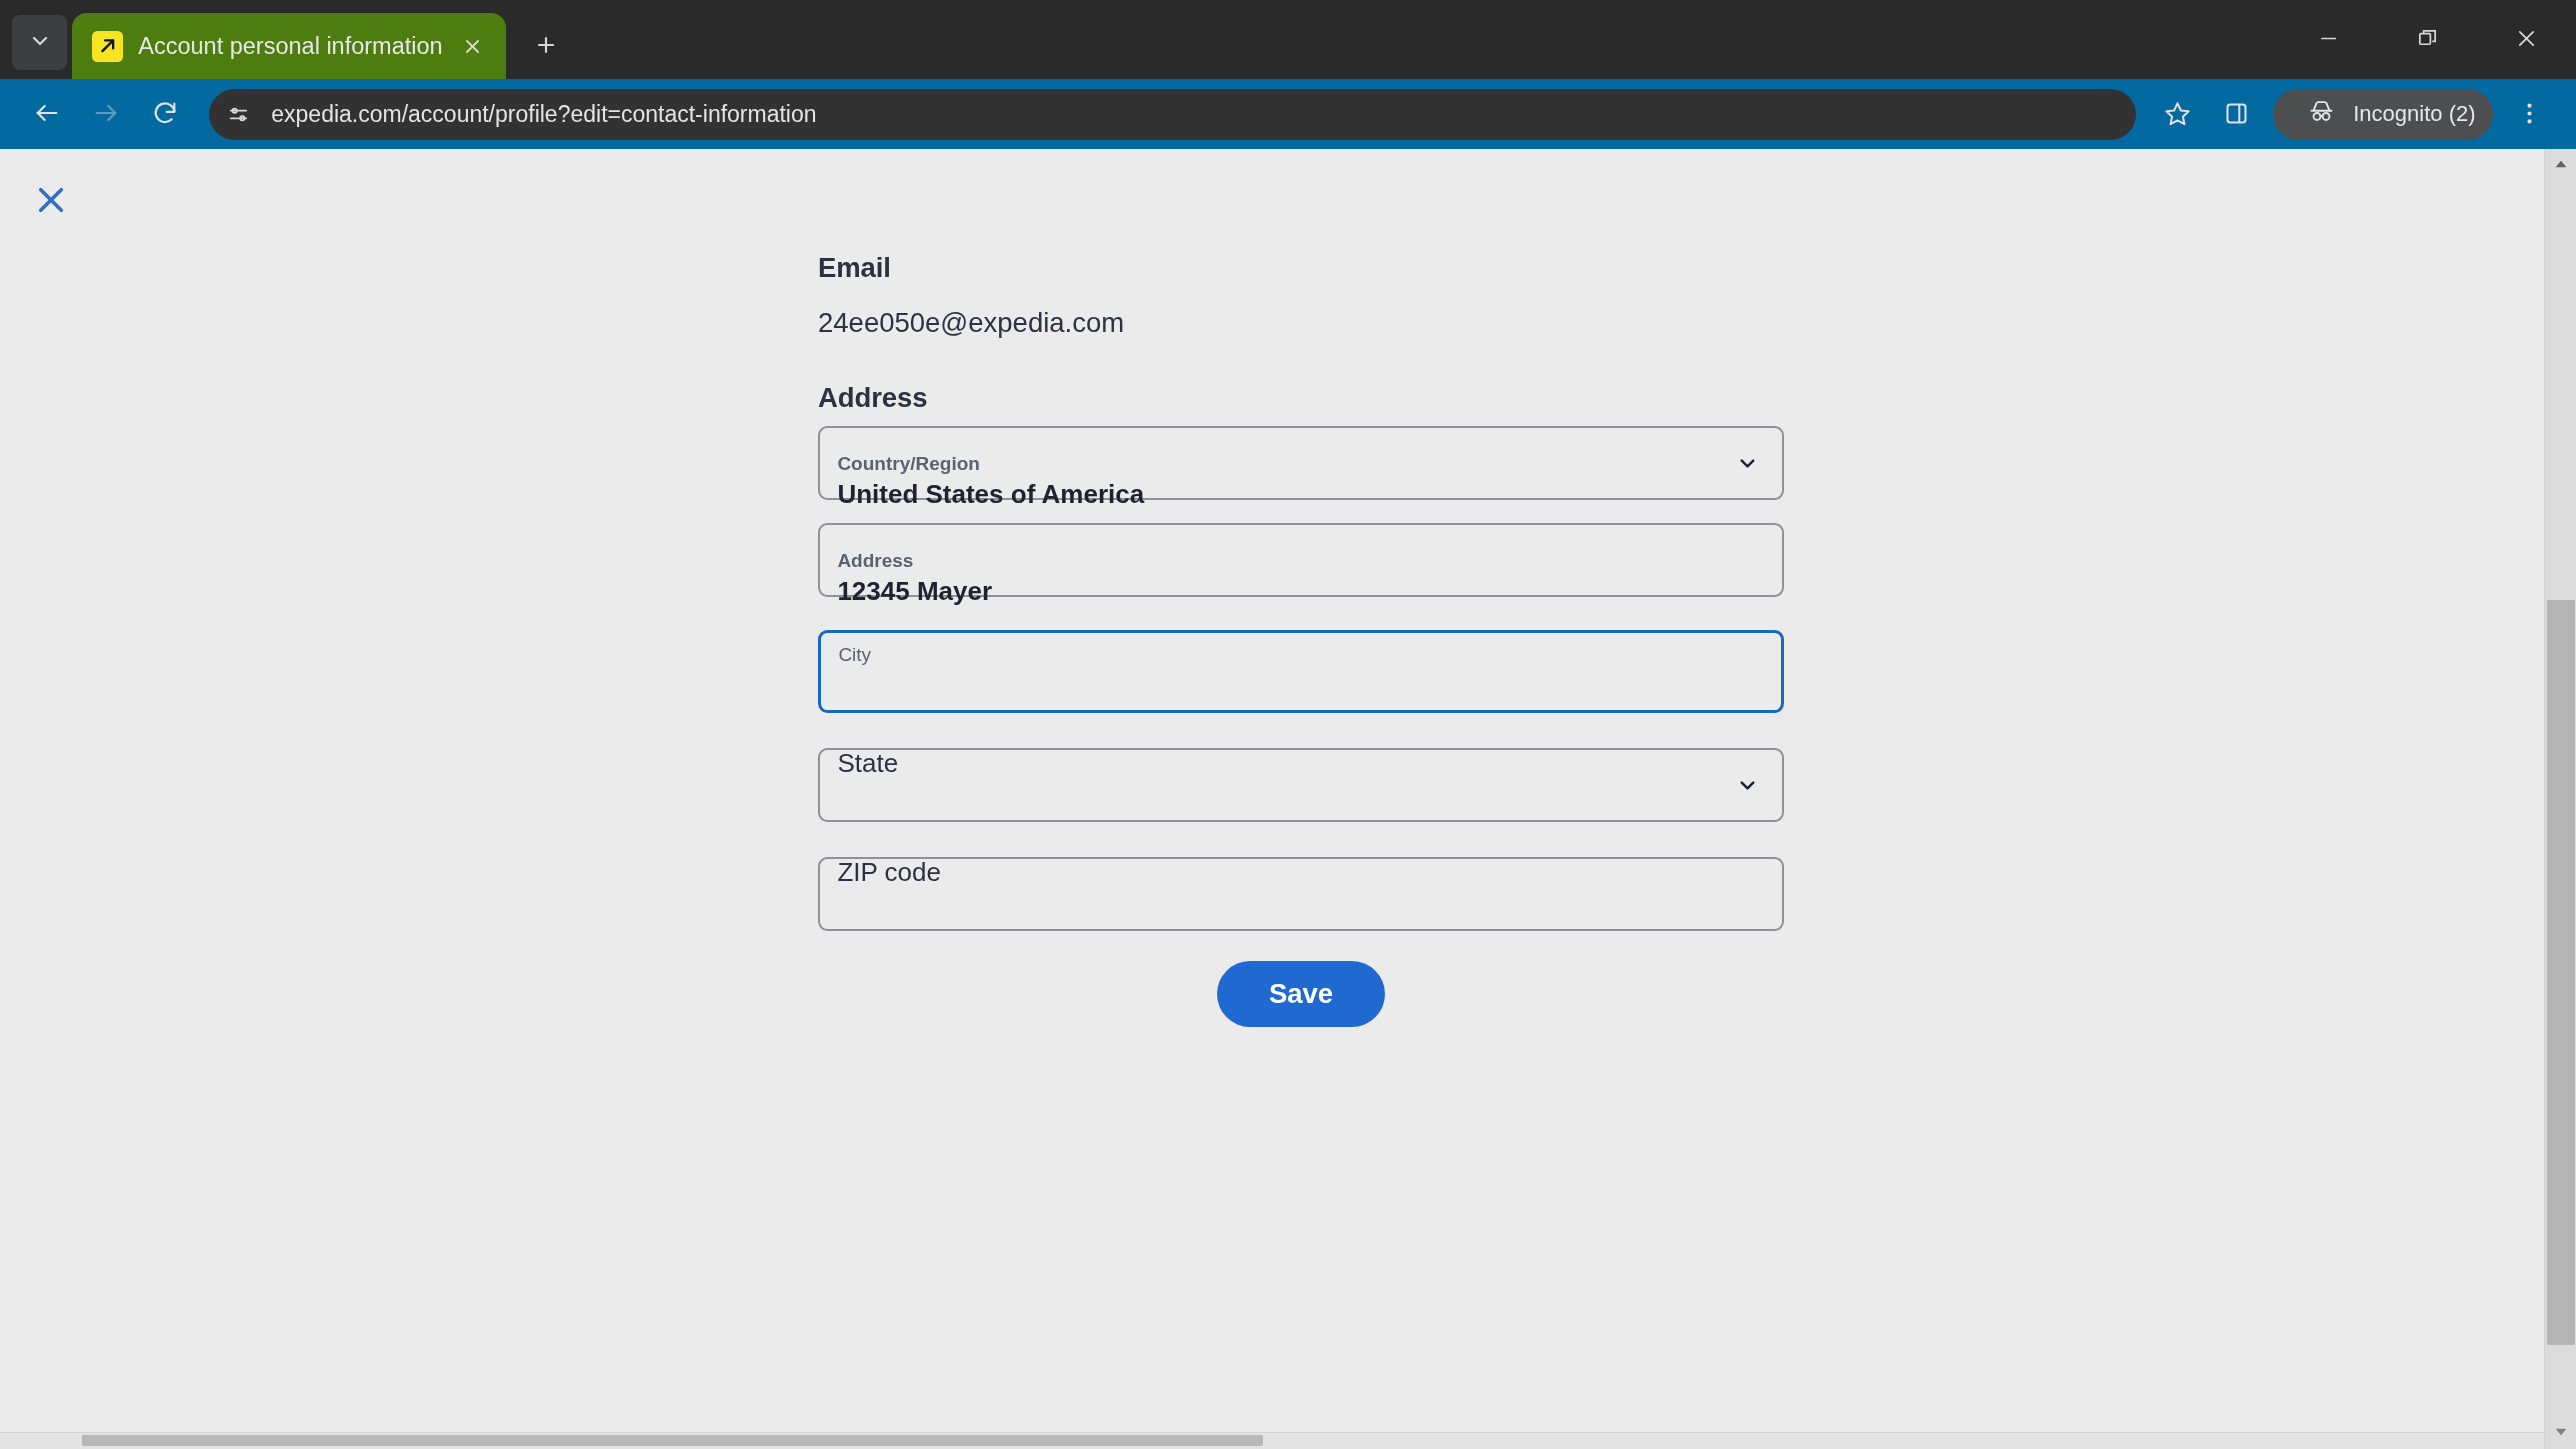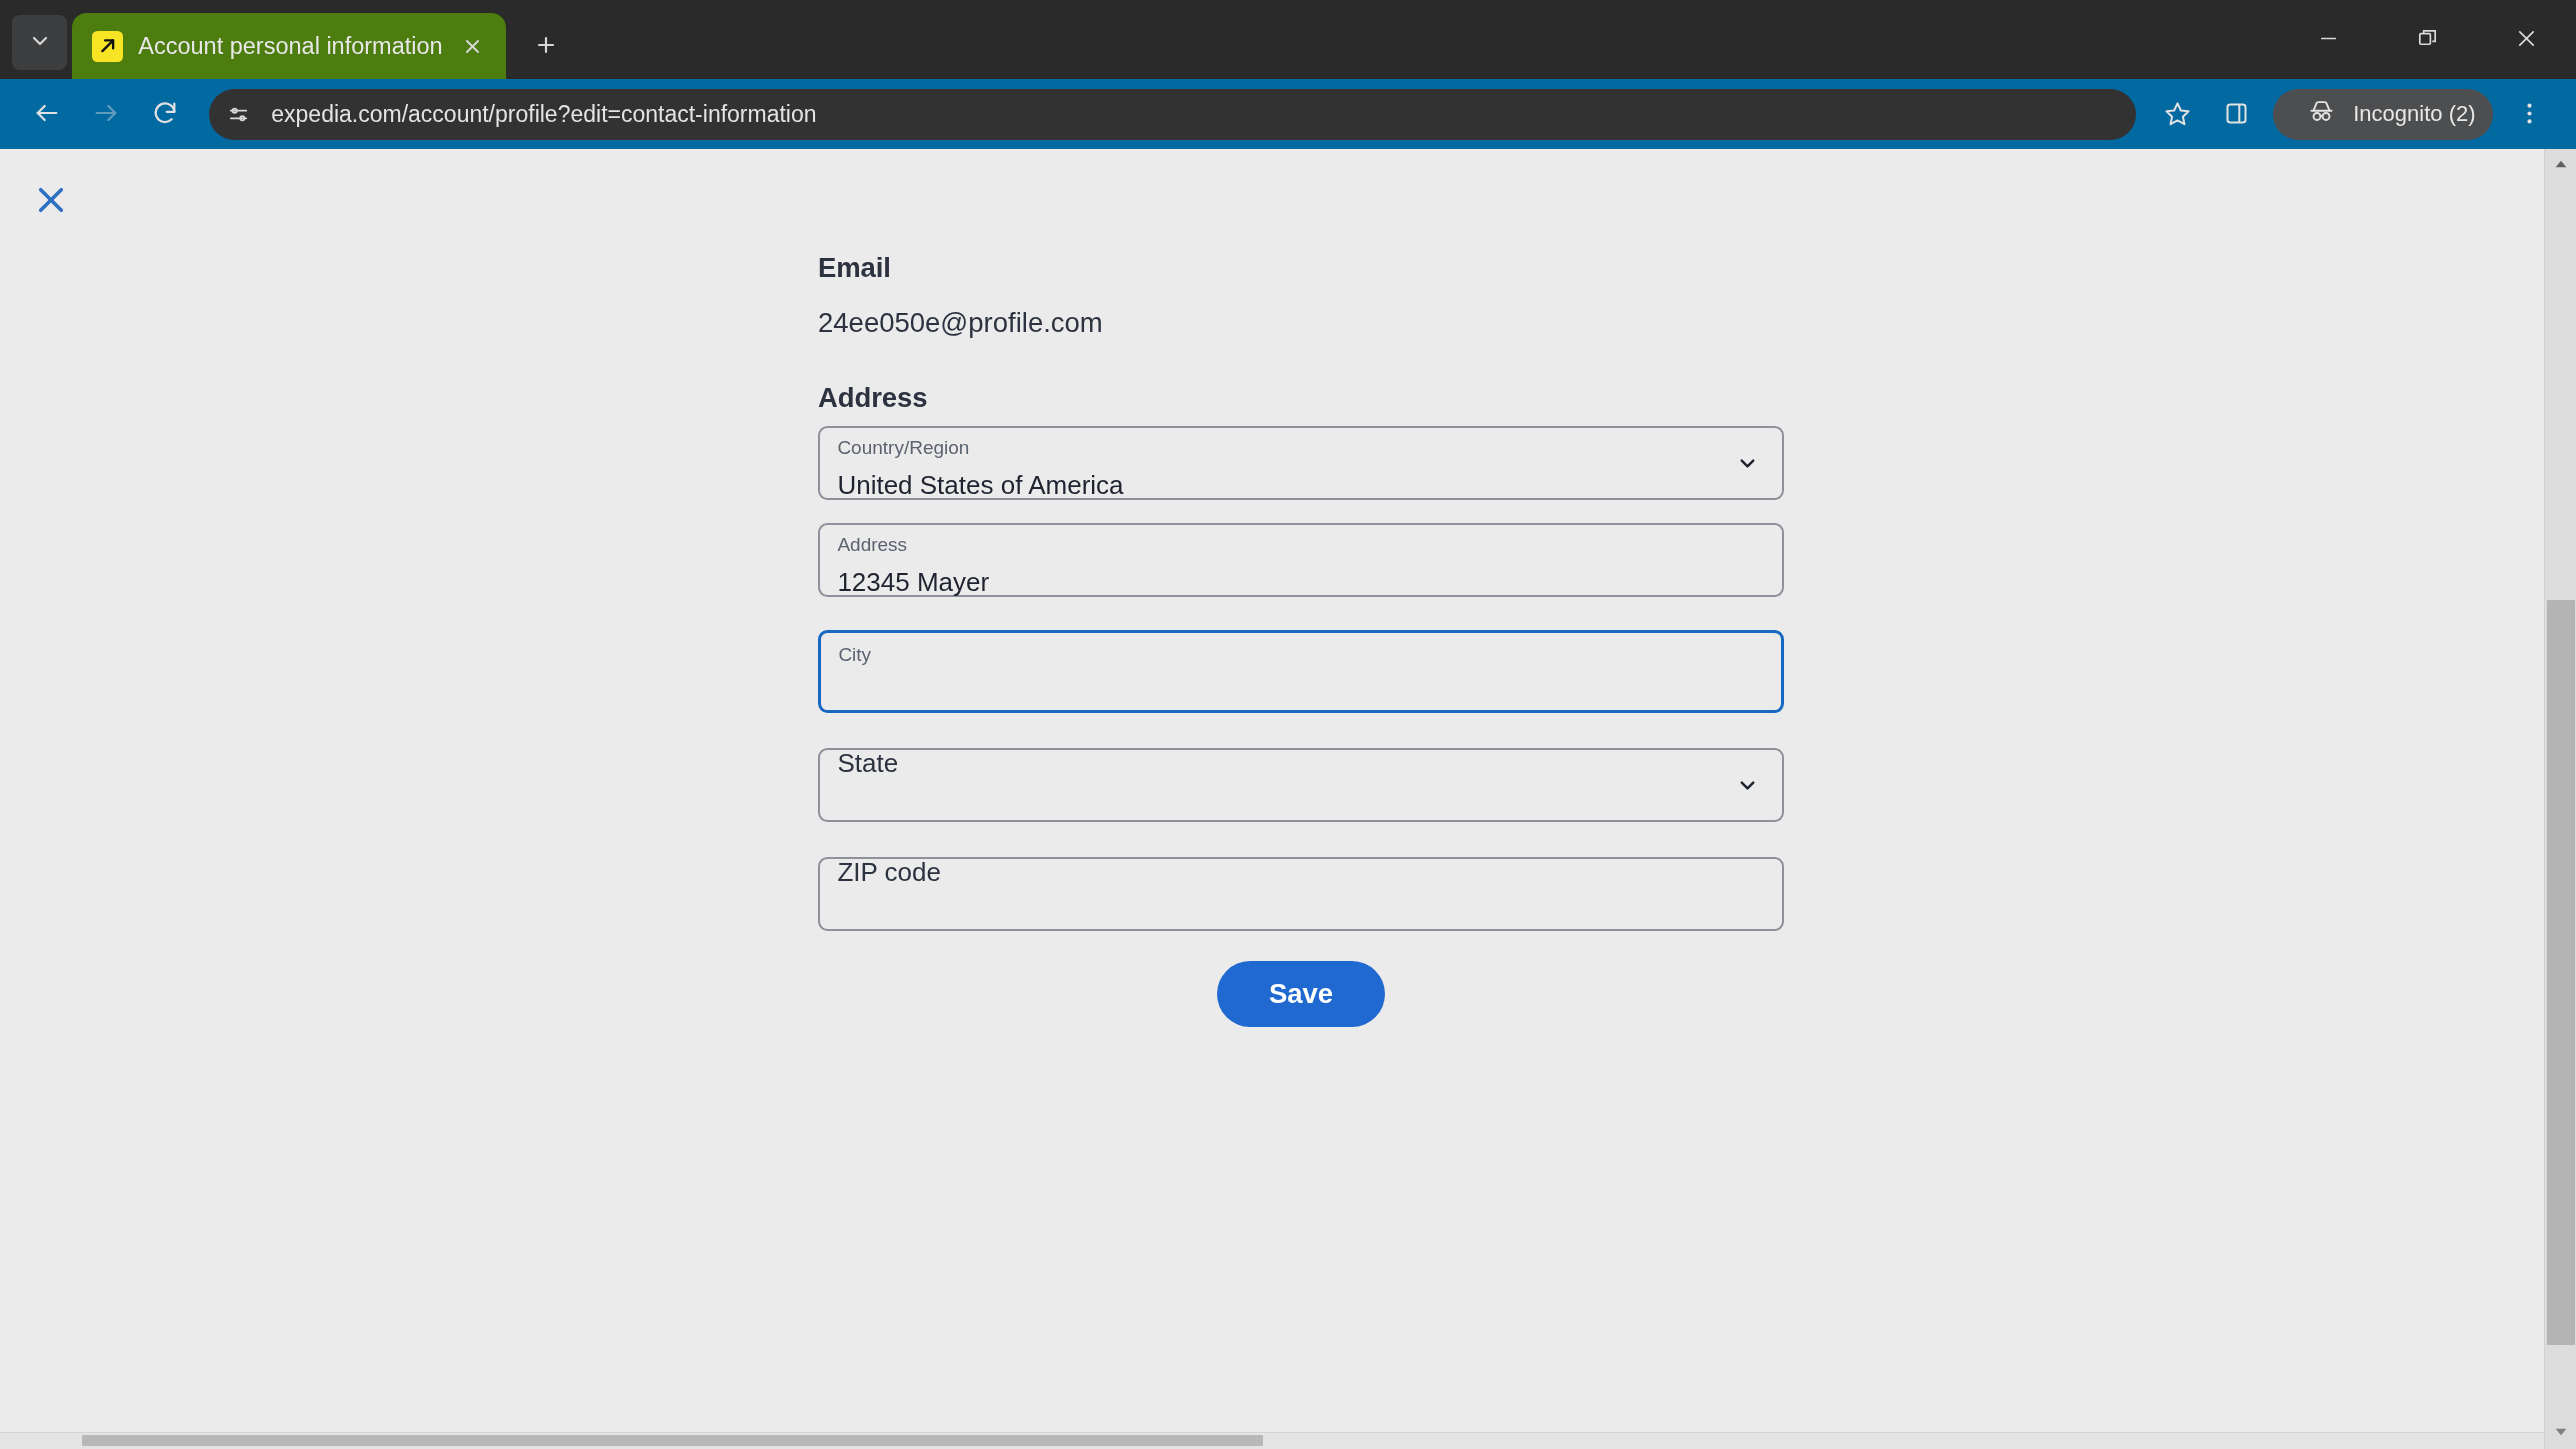--- a/index.html
+++ b/index.html
@@ -223,21 +223,21 @@
     border: 2px solid #8e9199;
     border-radius: 9.4px;
     background: #ebebeb;
     margin-top: 12px;
     padding: 0 17.4px;
     display: flex;
     flex-direction: column;
     justify-content: flex-start;
     cursor: text;
   }
-  .field.filled { justify-content: space-between; padding-top: 10px; }
+  .field.filled { justify-content: space-between; padding-top: 26px; font-weight: bold; }
   .field.focused {
     border: 3.4px solid #1668c2;
     height: 83px;
     padding-top: 12px;
   }
   .field.select { cursor: pointer; }
 
   .field-label {
     font-size: 19px;
     color: #5c6270;
@@ -485,21 +485,21 @@
         <svg viewBox="0 0 24 24" fill="none" stroke="#2f6fc4" stroke-width="2.3" stroke-linecap="round">
           <line x1="5.5" y1="5.5" x2="18.5" y2="18.5"></line>
           <line x1="18.5" y1="5.5" x2="5.5" y2="18.5"></line>
         </svg>
       </span>
     </div>
 
     <div class="content">
 
       <div class="sec-heading">Email</div>
-      <div class="email-value">24ee050e@profile.com</div>
+      <div class="email-value">24ee050e@expedia.com</div>
 
       <div class="addr-heading">Address</div>
 
       <div class="field filled select">
         <div class="field-label">Country/Region</div>
         <div class="field-value">United States of America</div>
         <span class="chevron">
           <svg viewBox="0 0 24 24" fill="none" stroke="#1f2330" stroke-width="2.6" stroke-linecap="round" stroke-linejoin="round">
             <polyline points="6 9.5 12 15.5 18 9.5"></polyline>
           </svg>

